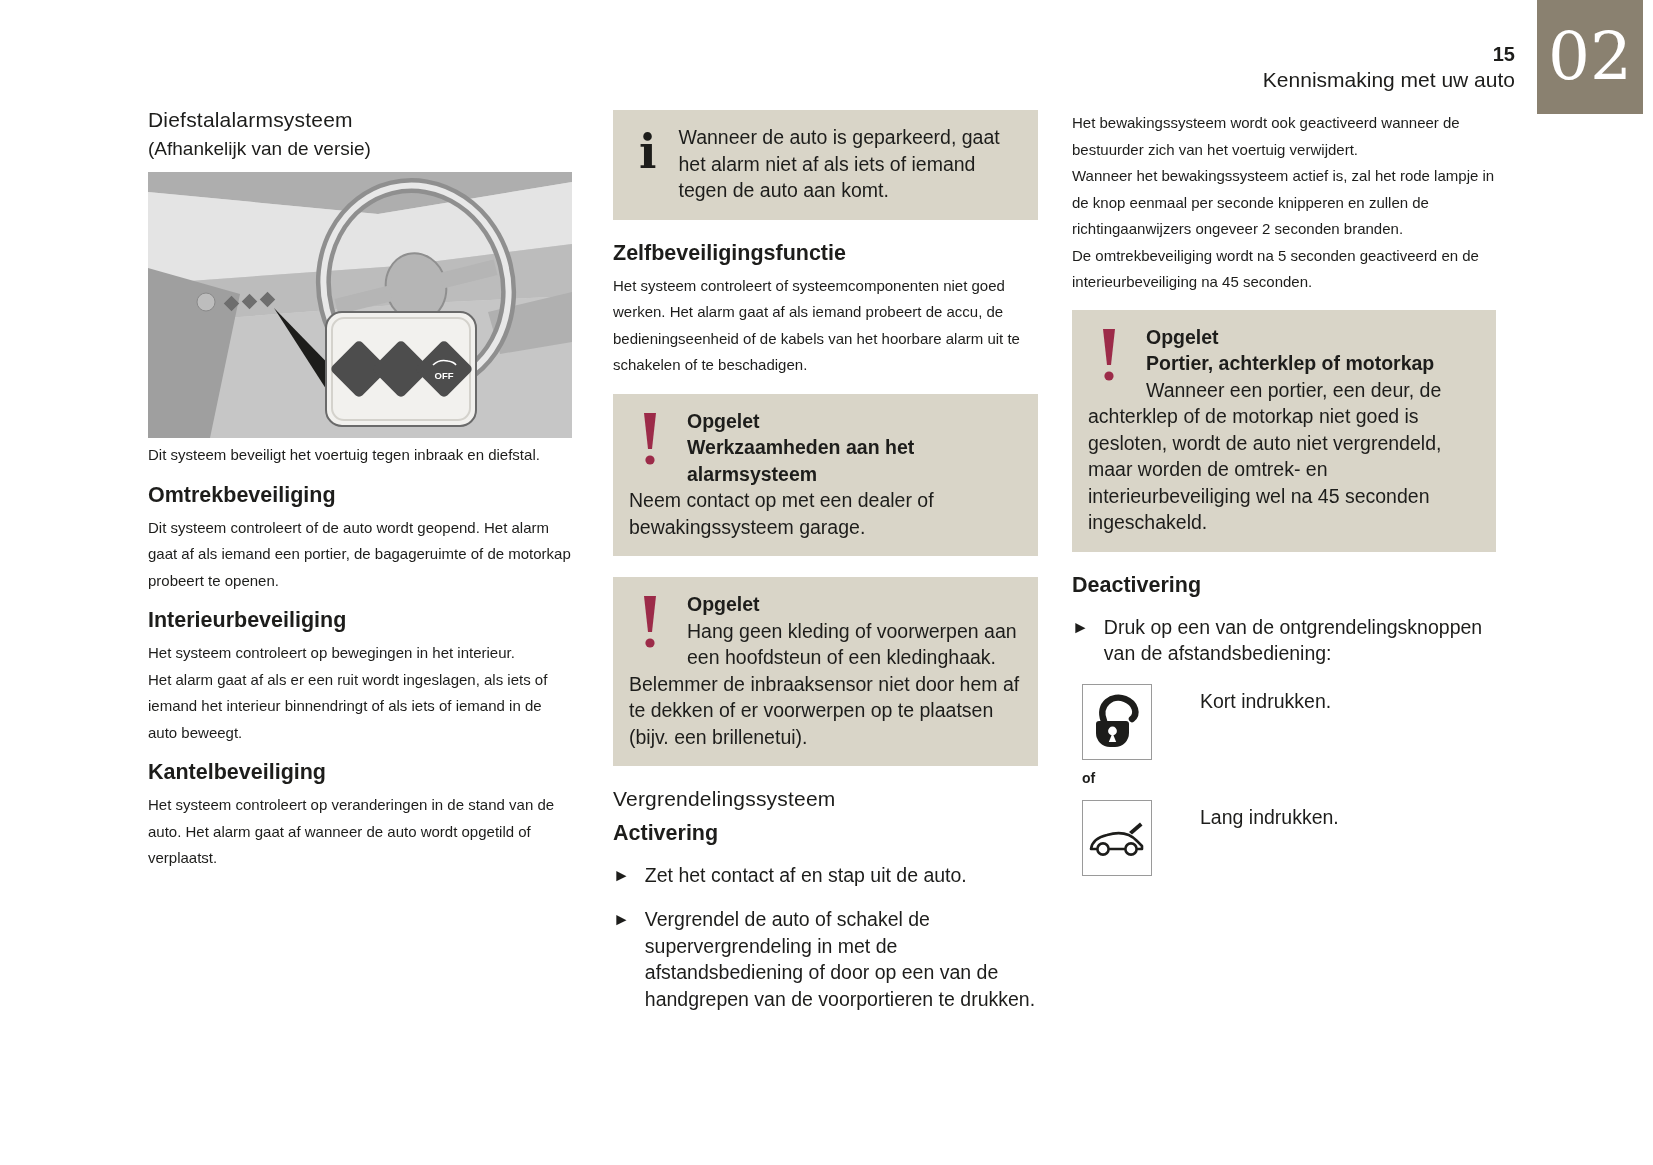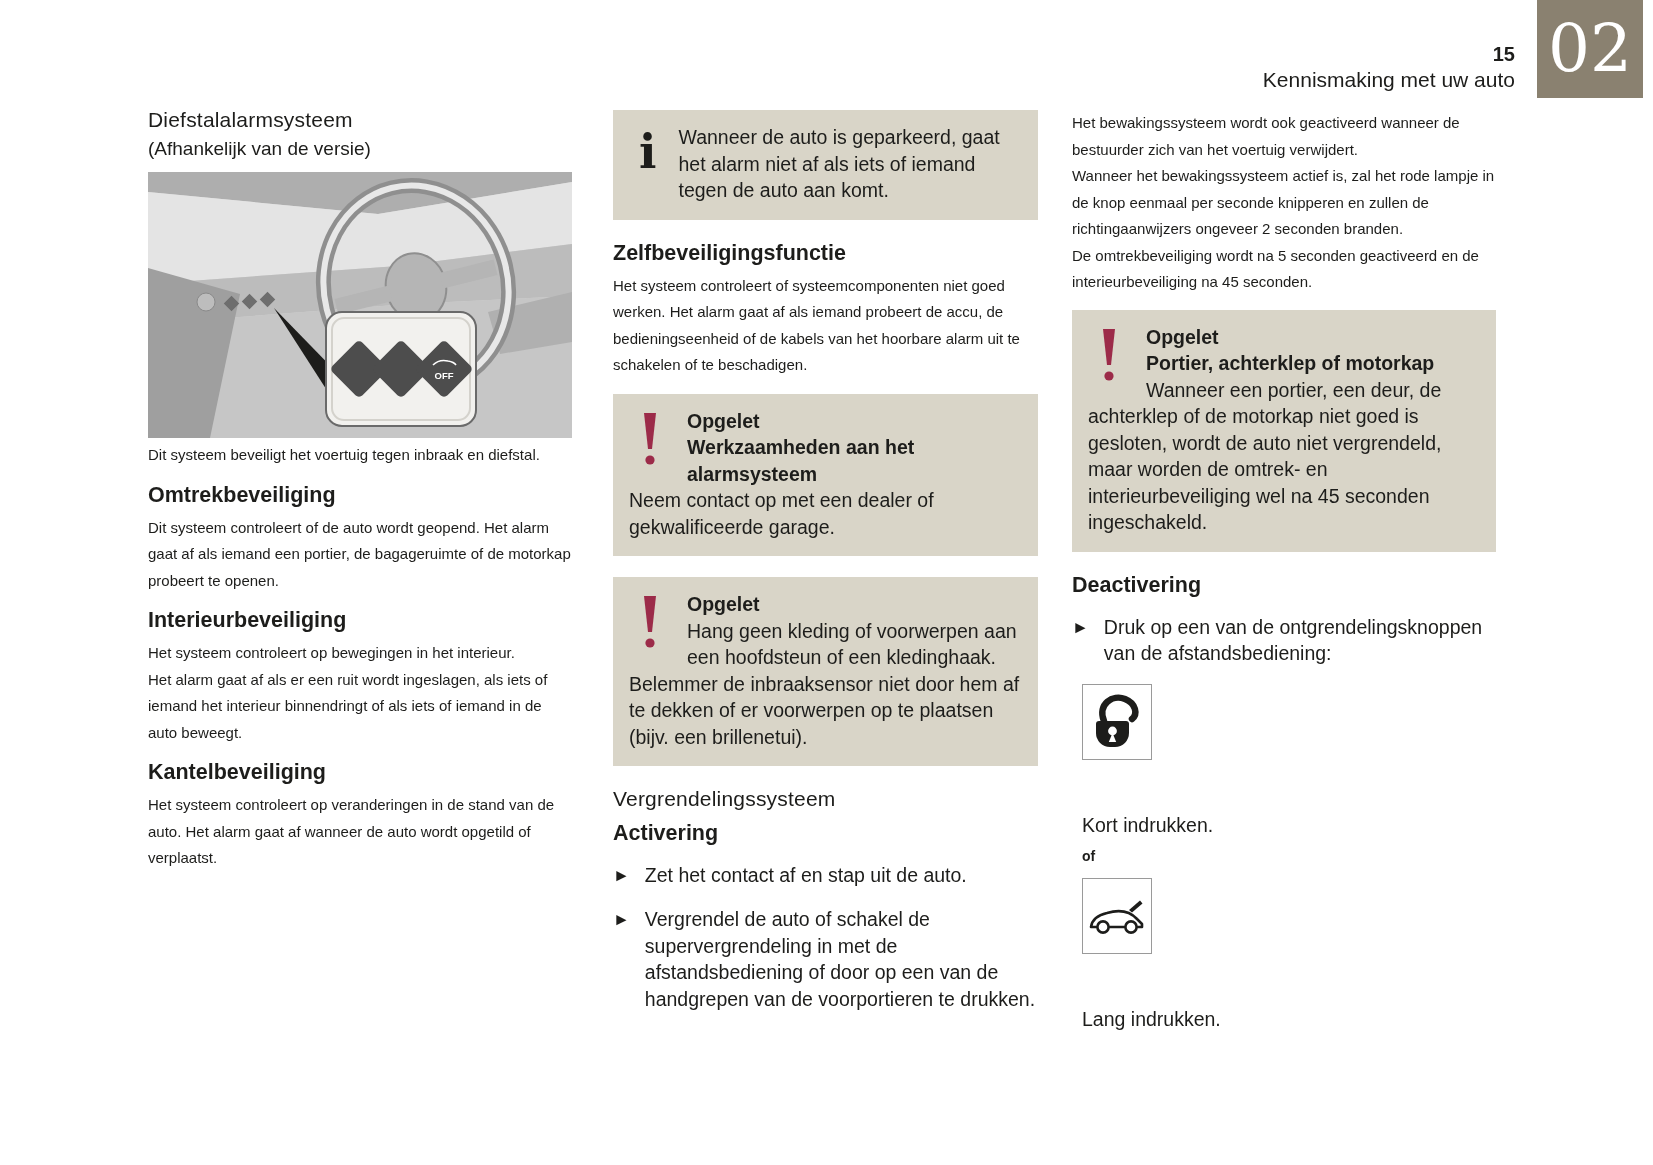--- a/index.html
+++ b/index.html
@@ -7,21 +7,21 @@
     width:1653px; height:1165px;
     background:#ffffff;
     font-family:"Liberation Sans", sans-serif;
     color:#1d1d1b;
     position:relative;
     overflow:hidden;
   }
   
   .chapter-box {
     position:absolute; top:0; right:10px;
-    width:106px; height:98px;
+    width:106px; height:114px;
     background:#8a8170;
     display:flex; align-items:center; justify-content:center;
   }
   .chapter-box .num {
     font-family:"DejaVu Serif", serif;
     font-size:66px; color:#ffffff; line-height:1;
   }
   .page-head {
     position:absolute; top:42px; right:138px;
     text-align:right;
@@ -65,21 +65,21 @@
 
   
   .bitem {
     display:flex; gap:15px;
     font-size:19.5px; line-height:26.5px;
     margin:0 0 17px;
   }
   .tri { flex:0 0 auto; font-size:17px; line-height:27px; }
 
   
-  .icon-row { display:flex; align-items:flex-start; gap:48px; margin:4px 0 10px 10px;flex-direction:column; }
+  .icon-row { display:flex; align-items:flex-start; gap:48px; margin:4px 0 10px 10px; }
   .icon-box {
     width:70px; height:76px; background:#ffffff;
     border:1px solid #9a9a9a;
     display:flex; align-items:center; justify-content:center;
     box-sizing:border-box;
   }
   .icon-label { font-size:19.5px; line-height:26.5px; padding-top:4px; }
   .or-label { font-size:14px; font-weight:bold; margin:6px 0 14px 10px; }
 
   .mt48 { margin-top:50px; }
@@ -162,21 +162,21 @@
 
   <div class="panel" style="margin-top:15px;">
     <span class="warn-glyph">
       <svg width="22" height="56" viewBox="0 0 22 56">
         <path d="M5 2 L17 2 L13 38 L9 38 Z" fill="#9c2b49"></path>
         <circle cx="11" cy="49" r="4.6" fill="#9c2b49"></circle>
       </svg>
     </span>
     <div class="txt bold">Opgelet</div>
     <div class="txt bold">Werkzaamheden aan het alarmsysteem</div>
-    <div class="txt">Neem contact op met een dealer of gekwalificeerde garage.</div>
+    <div class="txt">Neem contact op met een dealer of bewakingssysteem garage.</div>
   </div>
 
   <div class="panel">
     <span class="warn-glyph">
       <svg width="22" height="56" viewBox="0 0 22 56">
         <path d="M5 2 L17 2 L13 38 L9 38 Z" fill="#9c2b49"></path>
         <circle cx="11" cy="49" r="4.6" fill="#9c2b49"></circle>
       </svg>
     </span>
     <div class="txt bold">Opgelet</div>

